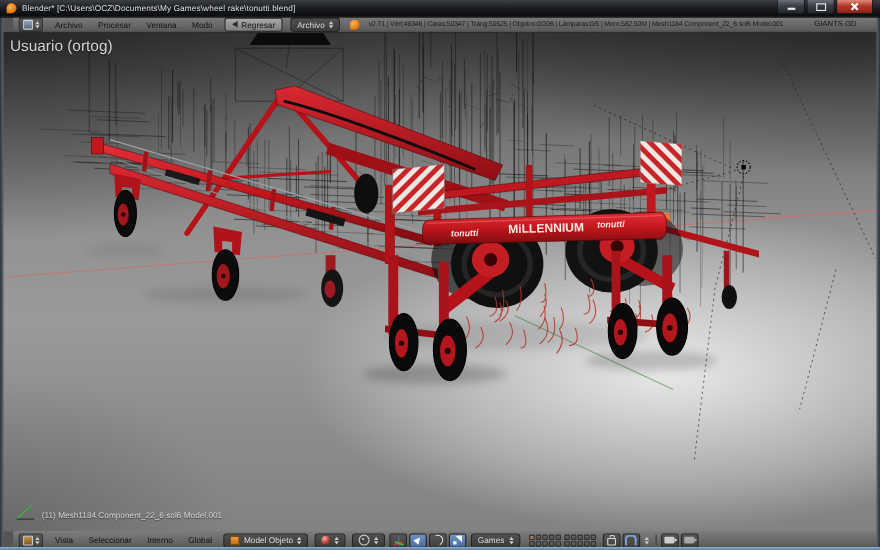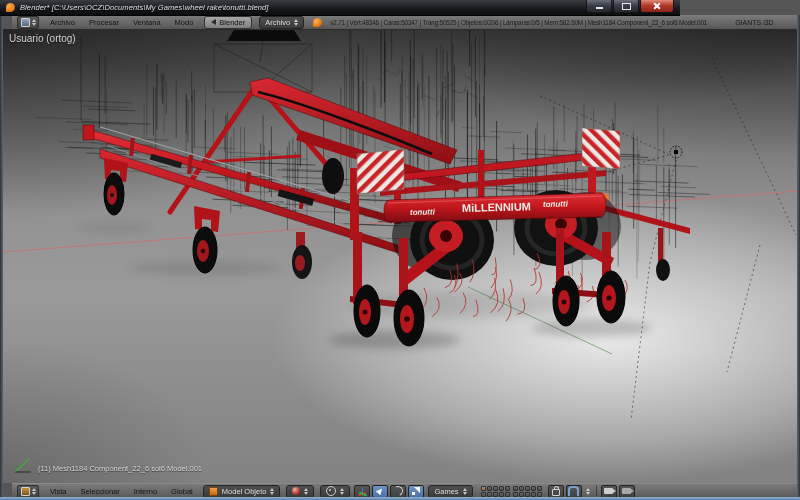--- a/index.html
+++ b/index.html
@@ -1,19 +1,19 @@
 <!DOCTYPE html>
 <html><head>
 <meta charset="utf-8">
 <style>
   html,body{margin:0;padding:0;background:#000;}
   #win{position:relative;width:800px;height:500px;overflow:hidden;font-family:"Liberation Sans",sans-serif;background:#555;}
   
-  #titlebar{position:absolute;left:0;top:0;width:680px;height:15px;
-    background:linear-gradient(#3a3d42,#17181b 60%,#0b0c0e);border-bottom:1px solid #000;display:flex;align-items:center;z-index:30;font-style:italic;}
+  #titlebar{position:absolute;left:0;top:0;width:800px;height:15px;
+    background:linear-gradient(#3a3d42,#17181b 60%,#0b0c0e);border-bottom:1px solid #000;display:flex;align-items:center;z-index:30;}
   #blender-logo{width:9px;height:9px;margin:0 5px 0 6px;border-radius:50% 50% 50% 0;background:radial-gradient(circle at 35% 35%,#ffb15e,#e87d0d 60%,#9a4f05);}
   #title-text{color:#dfe3e8;font-size:7.5px;letter-spacing:.1px;text-shadow:0 1px 1px #000;white-space:nowrap;}
   #wincontrols{position:absolute;right:6px;top:0;display:flex;}
   .wbtn{height:12px;border:1px solid #15161a;border-top:none;border-radius:0 0 3px 3px;
     background:linear-gradient(#6a6f78,#3a3e46 45%,#24262c);display:flex;align-items:center;justify-content:center;margin-left:1px;}
   .wbtn.min,.wbtn.max{width:24px;}
   .wbtn.close{width:32px;background:linear-gradient(#e08a7a,#b3382a 45%,#8c2318);}
   .glyph-min{width:7px;height:2px;background:#e8e8e8;margin-top:4px;}
   .glyph-max{width:7px;height:5px;border:1px solid #e8e8e8;}
   .glyph-close{position:relative;width:8px;height:8px;}
@@ -71,21 +71,21 @@
   
   #viewport{position:absolute;left:3px;top:29px;width:794px;height:454px;overflow:hidden;
     background:
       radial-gradient(ellipse 430px 185px at 76% 68%, rgba(238,238,238,.95), rgba(210,210,210,.45) 55%, rgba(160,160,160,0) 78%),
       radial-gradient(ellipse 560px 210px at 98% 0%, rgba(0,0,0,.42), rgba(0,0,0,0) 62%),
       radial-gradient(ellipse 520px 290px at 0% 0%, rgba(0,0,0,.50), rgba(0,0,0,0) 66%),
       radial-gradient(ellipse 640px 170px at 55% -4%, rgba(0,0,0,.34), rgba(0,0,0,0) 70%),
       radial-gradient(ellipse 340px 230px at 0% 100%, rgba(0,0,0,.20), rgba(0,0,0,0) 62%),
       linear-gradient(180deg,#4a4a4a 0%,#6a6a6a 14%,#929292 40%,#9a9a9a 58%,#8d8d8d 78%,#828282 100%);}
   #viewport svg{position:absolute;left:0;top:0;}
-  #view-label{position:absolute;left:6px;top:4px;font-size:10px;color:#d2d2d2;text-shadow:0 1px 1px rgba(0,0,0,.6);}
+  #view-label{position:absolute;left:6px;top:4px;font-size:14px;color:#d2d2d2;text-shadow:0 1px 1px rgba(0,0,0,.6);}
   #obj-label{position:absolute;left:35px;bottom:10px;font-size:7.5px;color:#d8d8d8;text-shadow:0 1px 1px rgba(0,0,0,.6);}
   .svgtxt{fill:#f3ece6;font-family:"Liberation Sans",sans-serif;font-weight:bold;}
 </style>
 </head>
 <body>
 
 <div id="win">
 
   <div id="titlebar">
     <div id="blender-logo"></div>
@@ -110,21 +110,21 @@
           <i class="u"></i>
           <i class="d"></i>
         </div>
     </div>
     <div class="menu-item">Archivo</div>
     <div class="menu-item">Procesar</div>
     <div class="menu-item">Ventana</div>
     <div class="menu-item">Modo</div>
     <div class="btn-light">
       <div class="back-ic"></div>
-      <span>Blender</span>
+      <span>Regresar</span>
     </div>
     <div class="btn-dark">
       <span>Archivo</span>
       <div class="updn">
           <i class="u"></i>
           <i class="d"></i>
         </div>
     </div>
     <div id="blender-logo" style="position:static"></div>
     <div id="stats">v2.71 | Vért:48346 | Caras:50347 | Tráng:50525 | Objetos:0/206 | Lámparas:0/5 | Mem:582.50M | Mesh1184 Component_22_6 sol6 Model.001</div>

